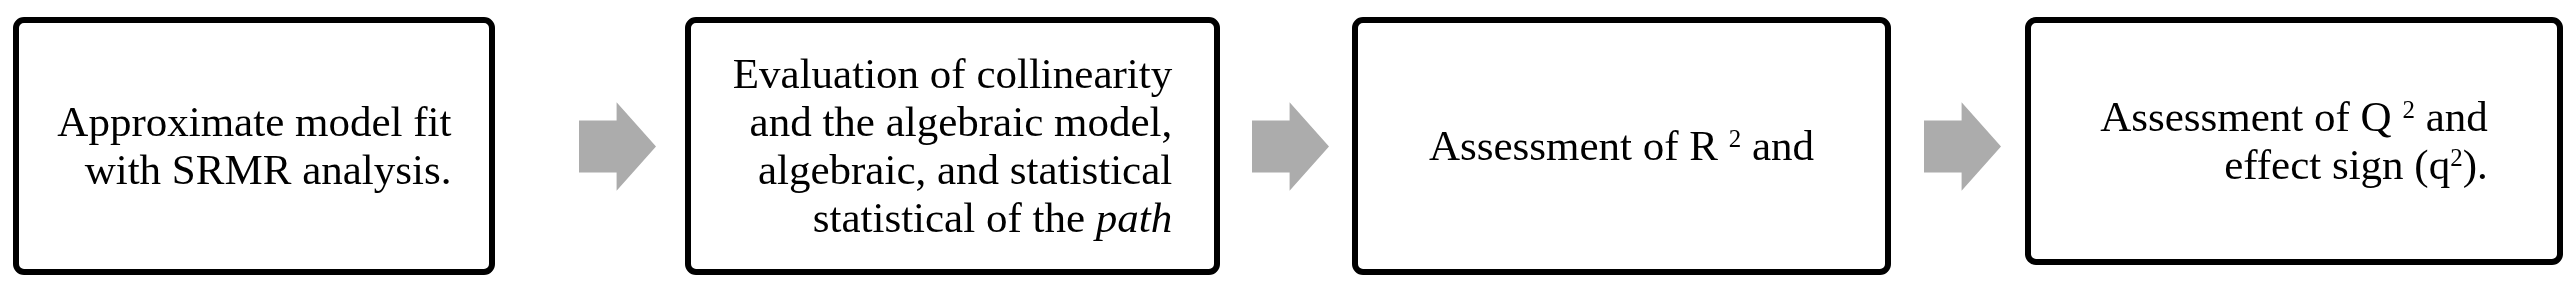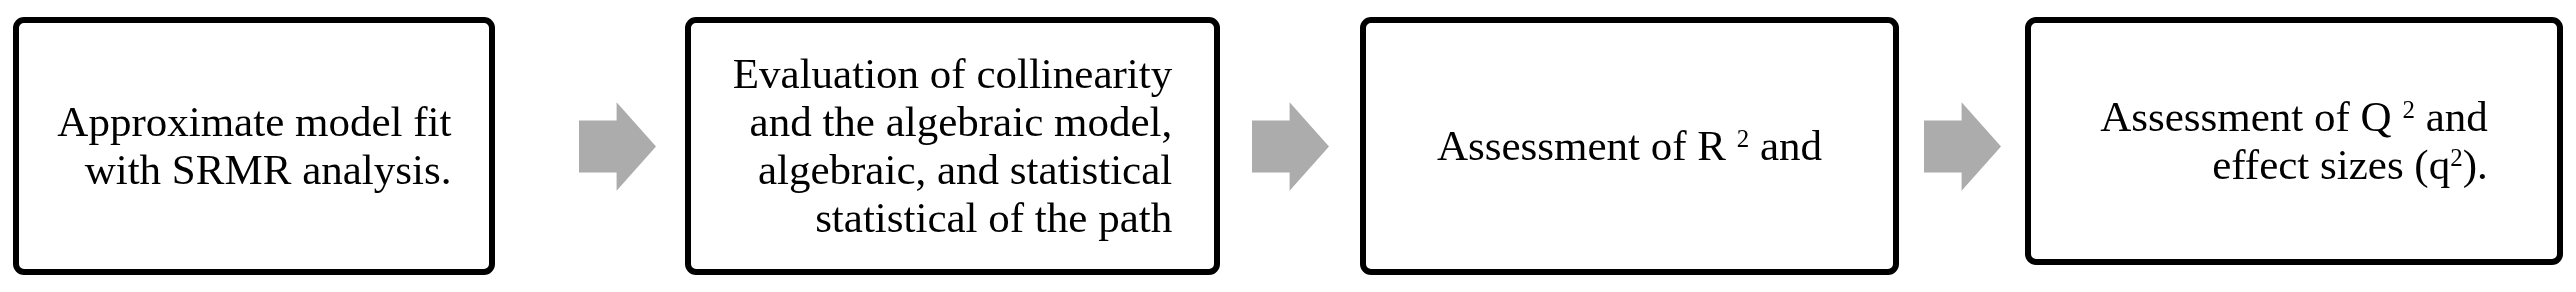--- a/index.html
+++ b/index.html
@@ -21,30 +21,30 @@
     border: 6.1px solid var(--border-color, #000000);
     border-radius: 11px;
     background: var(--box-fill, #ffffff);
     display: flex;
     align-items: center;
     justify-content: center;
     text-align: right;
   }
   .box1 { left: 13.4px;   top: 17px; width: 482px; height: 258px; }
   .box2 { left: 685px; top: 17px; width: 535px; height: 258px; }
-  .box3 { left: 1352px; top: 17px; width: 539px; height: 258px; margin-left: 8px; }
+  .box3 { left: 1352px; top: 17px; width: 539px; height: 258px; }
   .box4 { left: 2025px; top: 17px; width: 538px; height: 248px; }
   .box-text {
     font-size: 43px;
     line-height: 48px;
     color: var(--text-color, #000000);
     padding: 0 8.5px;
   }
   .line { white-space: nowrap; }
-  .italic { }
+  .italic { font-style: italic; }
   .sup {
     font-size: 0.58em;
     vertical-align: 0.52em;
     line-height: 0;
   }
   .arrow {
     position: absolute;
     top: 102px;
     width: 77px;
     height: 89px;
@@ -90,18 +90,18 @@
       </div>
   </div>
 
   <svg class="arrow arrow3" viewBox="0 0 127 146" xmlns="http://www.w3.org/2000/svg">
     <polygon points="0,30 62,30 62,0 127,73 62,146 62,116 0,116"></polygon>
   </svg>
 
   <div class="box box4">
     <div class="box-text">
         <div class="line"><span>Assessment of Q </span><span class="sup">2</span><span> and</span></div>
-        <div class="line"><span>effect sizes (q</span><span class="sup">2</span><span>).</span></div>
+        <div class="line"><span>effect sign (q</span><span class="sup">2</span><span>).</span></div>
       </div>
   </div>
 
 </div>
 
 
 </body></html>

